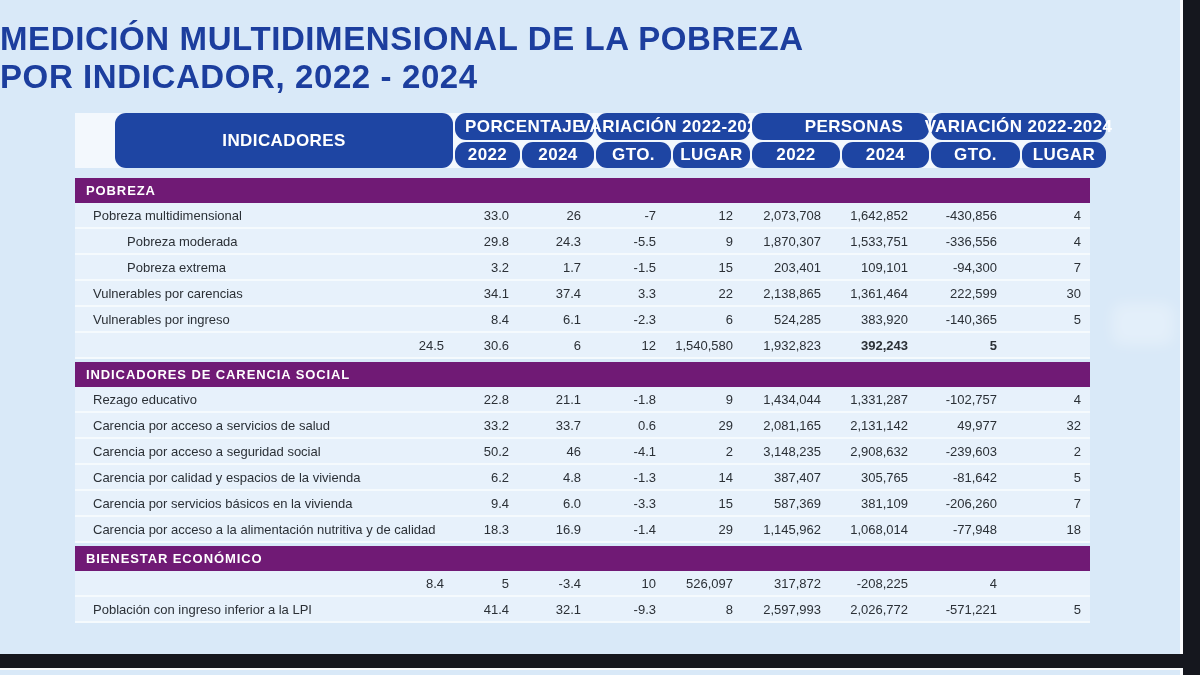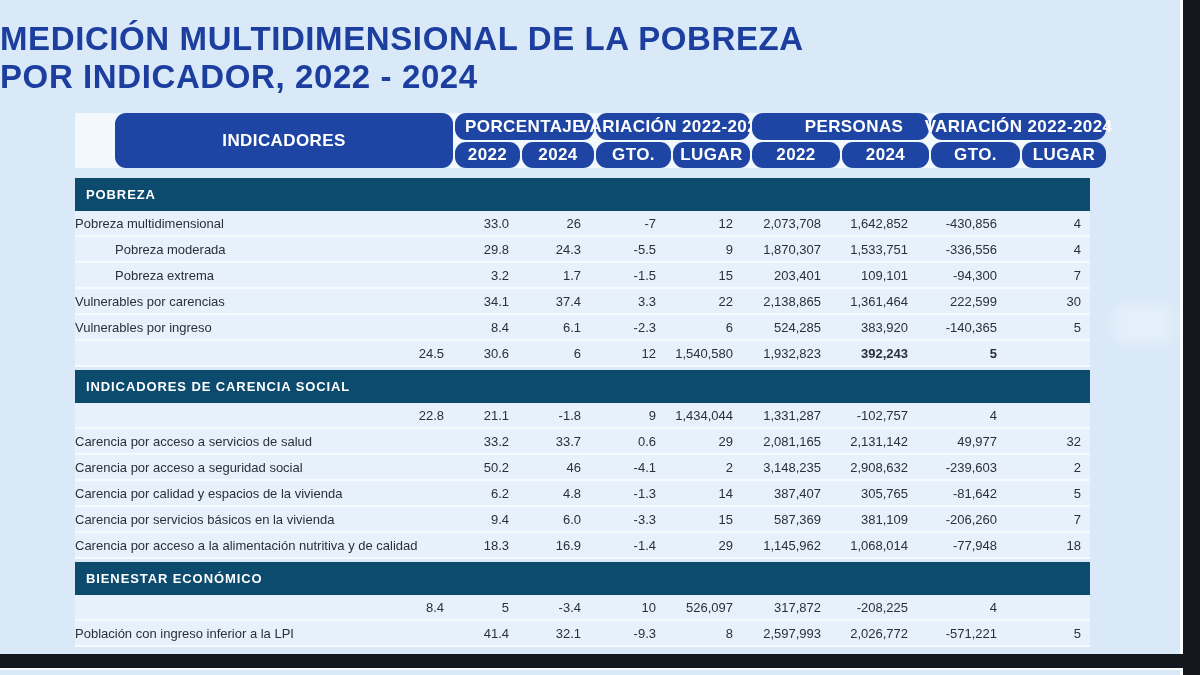--- a/index.html
+++ b/index.html
@@ -24,34 +24,34 @@
     grid-template-columns:378px 65px 72px 75px 77px 88px 87px 89px 84px;
     grid-template-rows:27px 26px;
     gap:2px;background:#f3f8fd;
   }
   .hcell{
     background:#1e45a3;color:#ffffff;font-weight:700;font-size:17px;
     display:flex;align-items:center;justify-content:center;
     letter-spacing:0.4px;white-space:nowrap;border-radius:11px;
   }
   .band{
-    height:33px;margin-top:3px;margin-bottom:0;
-    background:#0c4a6e;color:#ffffff;font-weight:700;font-size:13px;
+    height:25px;margin-top:3px;margin-bottom:0;
+    background:#701a75;color:#ffffff;font-weight:700;font-size:13px;
     letter-spacing:0.9px;display:flex;align-items:center;padding-left:11px;
     box-sizing:border-box;
     text-align:right;
   }
   .band.first{margin-top:10px;}
   .trow{
     height:26px;align-items:center;background:#e7f1fb;
     border-bottom:2px solid #f5fafd;box-sizing:border-box;
     color:#2b3036;font-size:13px;
   }
-  .trow .lbl{padding-left:0;white-space:nowrap;overflow:hidden;}
-  .trow.indent .lbl{padding-left:40px;}
+  .trow .lbl{padding-left:18px;white-space:nowrap;overflow:hidden;}
+  .trow.indent .lbl{padding-left:52px;}
   .trow .val{text-align:right;padding-right:9px;white-space:nowrap;}
   .trow .val.b{font-weight:700;text-align:right;}
   .frame-right{
     position:absolute;top:0;right:0;width:17px;height:675px;background:#15171e;
   }
   .frame-right-line{
     position:absolute;top:0;right:17px;width:3px;height:675px;background:#fbfcfe;
   }
   .frame-bottom{
     position:absolute;left:0;top:654px;width:1183px;height:14px;background:#15171e;
@@ -150,20 +150,21 @@
         <div class="val">30.6</div>
         <div class="val">6</div>
         <div class="val">12</div>
         <div class="val">1,540,580</div>
         <div class="val">1,932,823</div>
         <div class="val b">392,243</div>
         <div class="val b">5</div>
       </div>
       <div class="band">INDICADORES DE CARENCIA SOCIAL</div>
       <div class="trow grid9">
+        <div class="lbl">Rezago educativo</div>
         <div class="val">22.8</div>
         <div class="val">21.1</div>
         <div class="val">-1.8</div>
         <div class="val">9</div>
         <div class="val">1,434,044</div>
         <div class="val">1,331,287</div>
         <div class="val">-102,757</div>
         <div class="val">4</div>
       </div>
       <div class="trow grid9">

